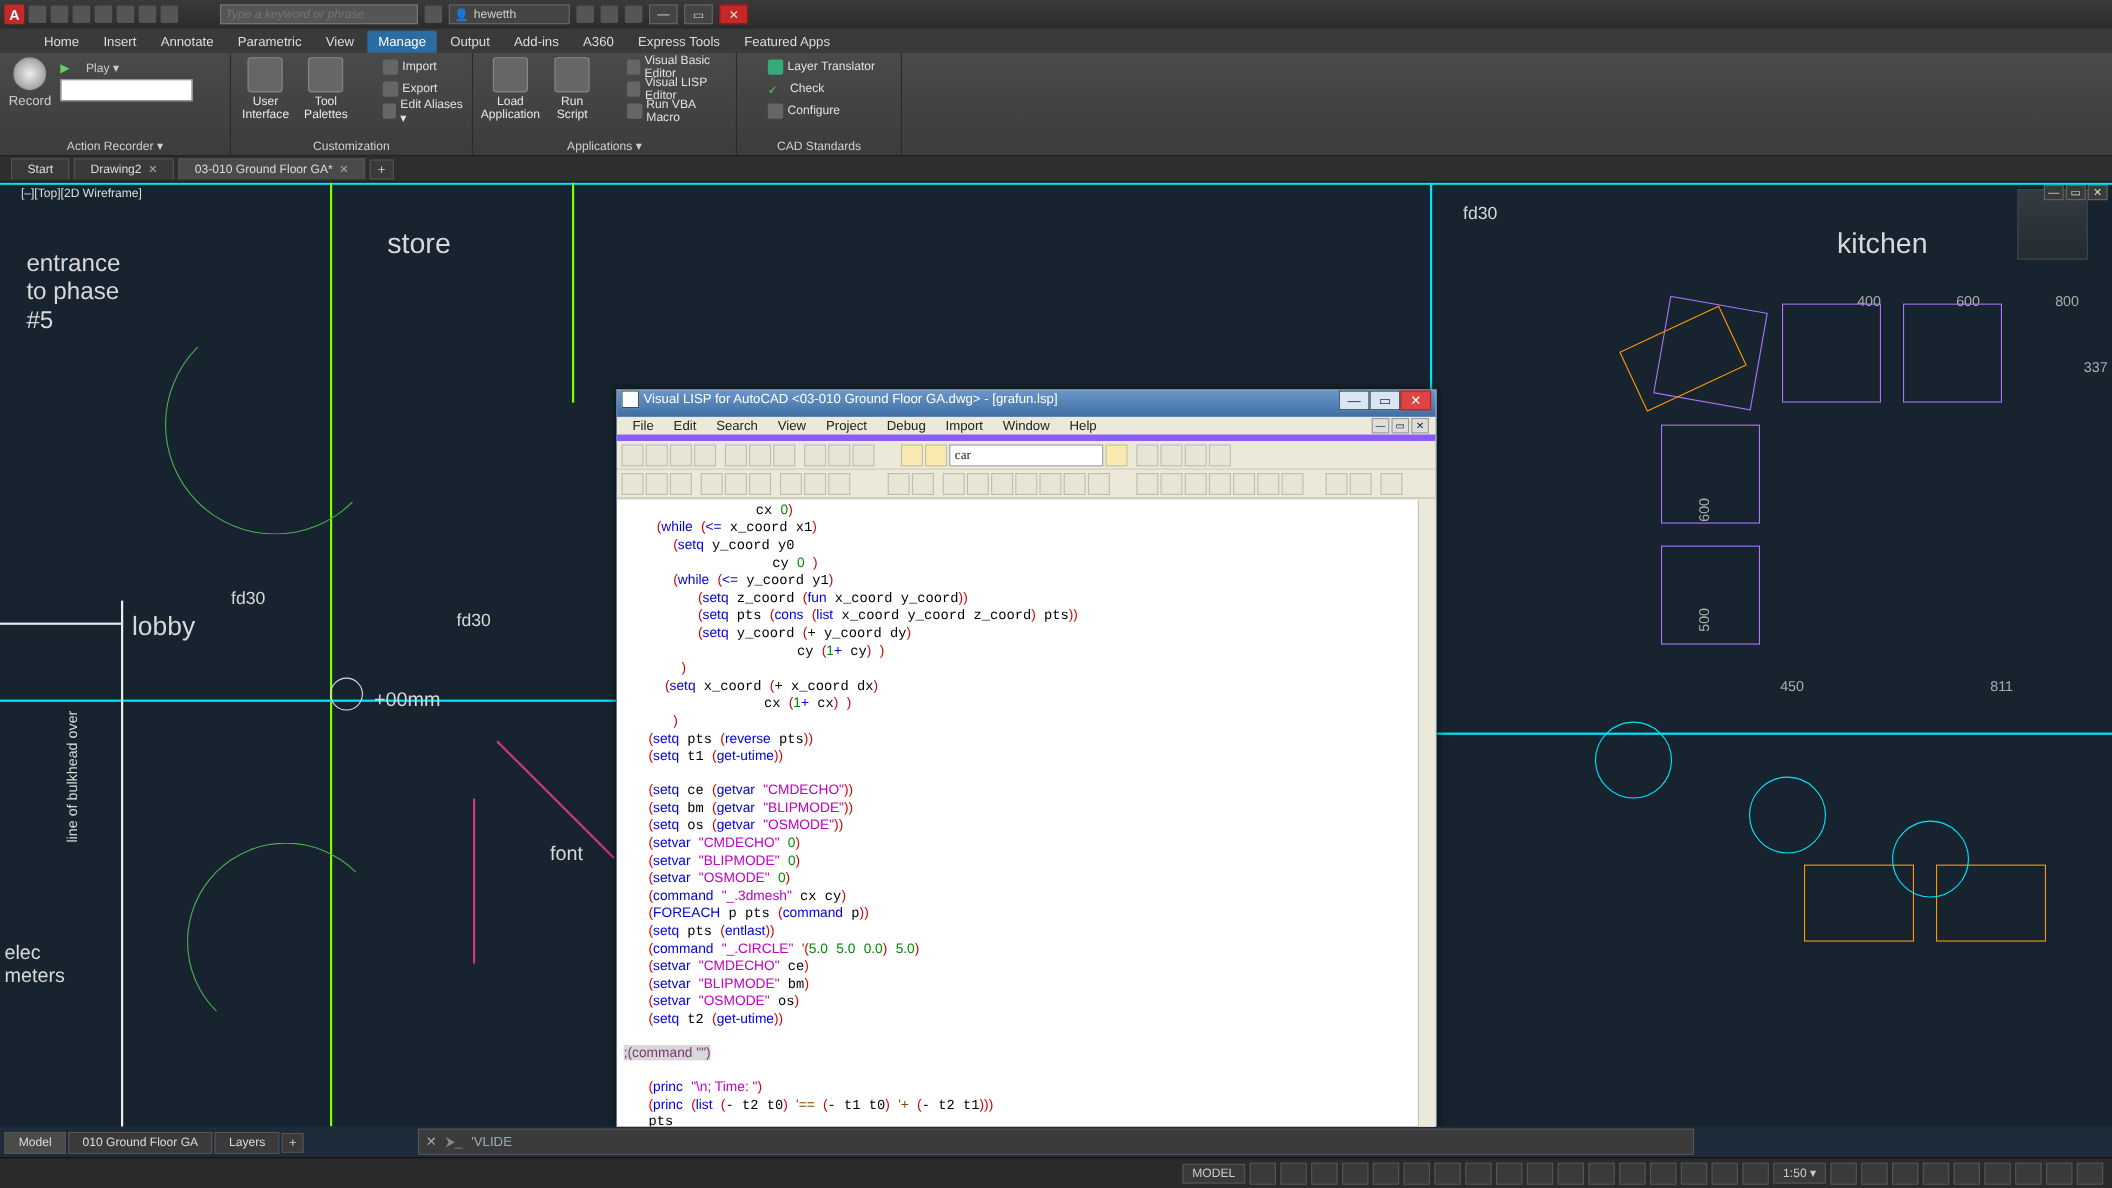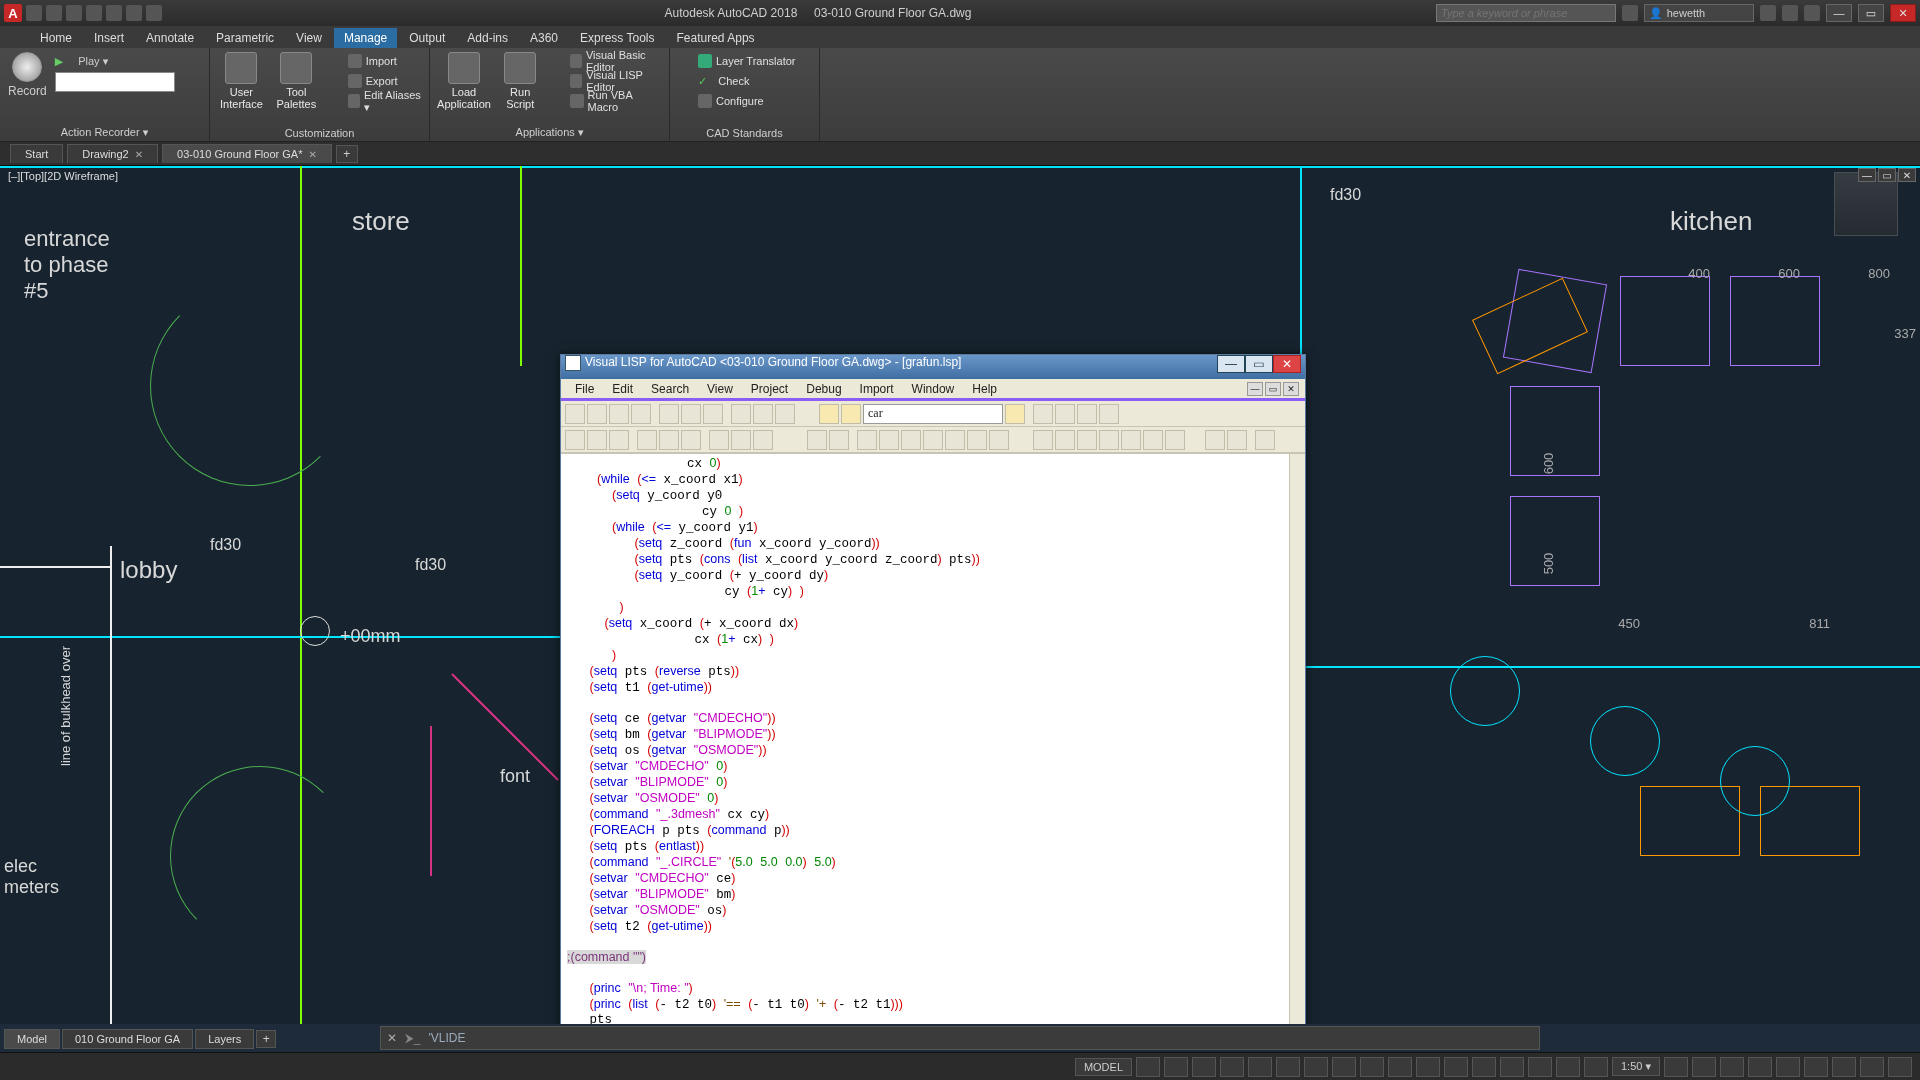--- a/index.html
+++ b/index.html
@@ -41,21 +41,21 @@
 
 
 .doc-tabs { height:24px; background:#2e2e2e; display:flex; align-items:center; padding-left:10px; gap:4px; border-bottom:1px solid #111;}
 .doc-tab { padding:3px 14px; background:#3a3a3a; border:1px solid #555; border-bottom:none; font-size:11px; color:#ddd; display:flex;align-items:center;gap:6px;}
 .doc-tab.active { background:#4a4a4a; }
 .doc-tab .x{color:#aaa;font-size:10px;}
 .plus-tab{width:22px;height:18px;background:#3a3a3a;border:1px solid #555;display:flex;align-items:center;justify-content:center;color:#ccc;}
 
 
 .canvas { position:absolute; left:0; top:166px; right:0; bottom:56px; background:#17242f; overflow:hidden;}
-.view-label{position:absolute;left:8px;top:4px;font-size:11px;color:#ddd;}
+.view-label{position:absolute;left:19px;top:4px;font-size:11px;color:#ddd;}
 .dwg-text{position:absolute;color:#d8d8d8;font-family:Arial;white-space:pre;}
 
 .line{position:absolute;background:#0ff;}
 .line.lime{background:#7fff00;}
 .line.cyan{background:#00e5ff;}
 .line.magenta{background:#d63384;}
 .line.white{background:#eee;}
 .arc{position:absolute;border:1px solid #4caf50;border-radius:50%;background:transparent;}
 .rect{position:absolute;border:1px solid #a974ff;}
 .rect.orange{border-color:#ff9800;}
@@ -65,21 +65,21 @@
 
 .navcube{position:absolute;right:22px;top:6px;width:64px;height:64px;background:linear-gradient(#555,#333);border:1px solid #777;opacity:.5;}
 
 
 .vlisp { position:absolute; left:560px; top:188px; width:746px; height:792px; background:#ece9d8; border:1px solid #5a7aa0; box-shadow:0 0 10px rgba(0,0,0,.6); font-family: "Courier New", monospace; }
 .vlisp-title { height:24px; background:linear-gradient(#6a97c9,#3f6ea3); display:flex; align-items:flex-start; padding:0 4px; color:#fff; font-family:"Segoe UI"; font-size:12px;}
 .vlisp-title .ticon{width:16px;height:16px;background:#fff;border:1px solid #356;margin-right:4px;}
 .vlisp-title .spacer{flex:1;}
 .win-btn{width:28px;height:18px;display:flex;align-items:center;justify-content:center;border:1px solid #245; background:#d9e6f2;color:#234;font-size:12px;}
 .win-btn.close{background:#d44;color:#fff;border-color:#a22;}
-.vlisp-menu { height:22px; background:#ece9d8; display:flex; align-items:center; gap:2px; padding:0 6px; font-family:"Segoe UI"; font-size:12px; color:#222; border-bottom:3px solid #8b5cf6;}
+.vlisp-menu { height:22px; background:#ece9d8; display:flex; align-items:center; gap:2px; padding:0 6px; font-family:"Segoe UI"; font-size:12px; color:#222; border-bottom:6px solid #8b5cf6;}
 .vlisp-menu span{padding:2px 8px;cursor:default;}
 .child-ctrls{margin-left:auto;display:flex;gap:2px;}
 .child-ctrls .cb{width:16px;height:14px;border:1px solid #999;background:#ddd;font-size:9px;display:flex;align-items:center;justify-content:center;}
 
 .vlisp-toolbar{height:26px;background:#ece9d8;border-bottom:1px solid #c8c4b4;display:flex;align-items:center;padding:0 4px;gap:2px;}
 .tb-btn{width:20px;height:20px;background:#e8e5d7;border:1px solid #c0bdab;}
 .tb-sep{width:4px;}
 .tb-input{width:140px;height:20px;border:1px solid #999;background:#fff;font-family:"Segoe UI";font-size:12px;padding:0 4px;color:#222;}
 
 .vlisp-code { position:relative; height:632px; background:#fff; overflow:hidden; font-size:12.5px; line-height:15px; color:#000; padding:2px 6px; border-top:1px solid #c8c4b4;}
@@ -114,25 +114,20 @@
 <div class="app-titlebar">
   <div class="left-icons">
     <div class="app-logo">A</div>
     <div class="qat-icon"></div>
     <div class="qat-icon"></div>
     <div class="qat-icon"></div>
     <div class="qat-icon"></div>
     <div class="qat-icon"></div>
     <div class="qat-icon"></div>
     <div class="qat-icon"></div>
-  </div>
-  <div class="app-title-center">
-    <span>Autodesk AutoCAD 2018</span>
-    &nbsp;&nbsp;&nbsp;
-    <span>03-010 Ground Floor GA.dwg</span>
   </div>
   <div class="right-controls">
     <input class="search-box" placeholder="Type a keyword or phrase" style="">
     <div class="mini-icon"></div>
     <div class="user-box">
         <span style="color:#8fc3ff;margin-right:4px;">👤</span>
         <span>hewetth</span>
       </div>
     <div class="mini-icon"></div>
     <div class="mini-icon"></div>

